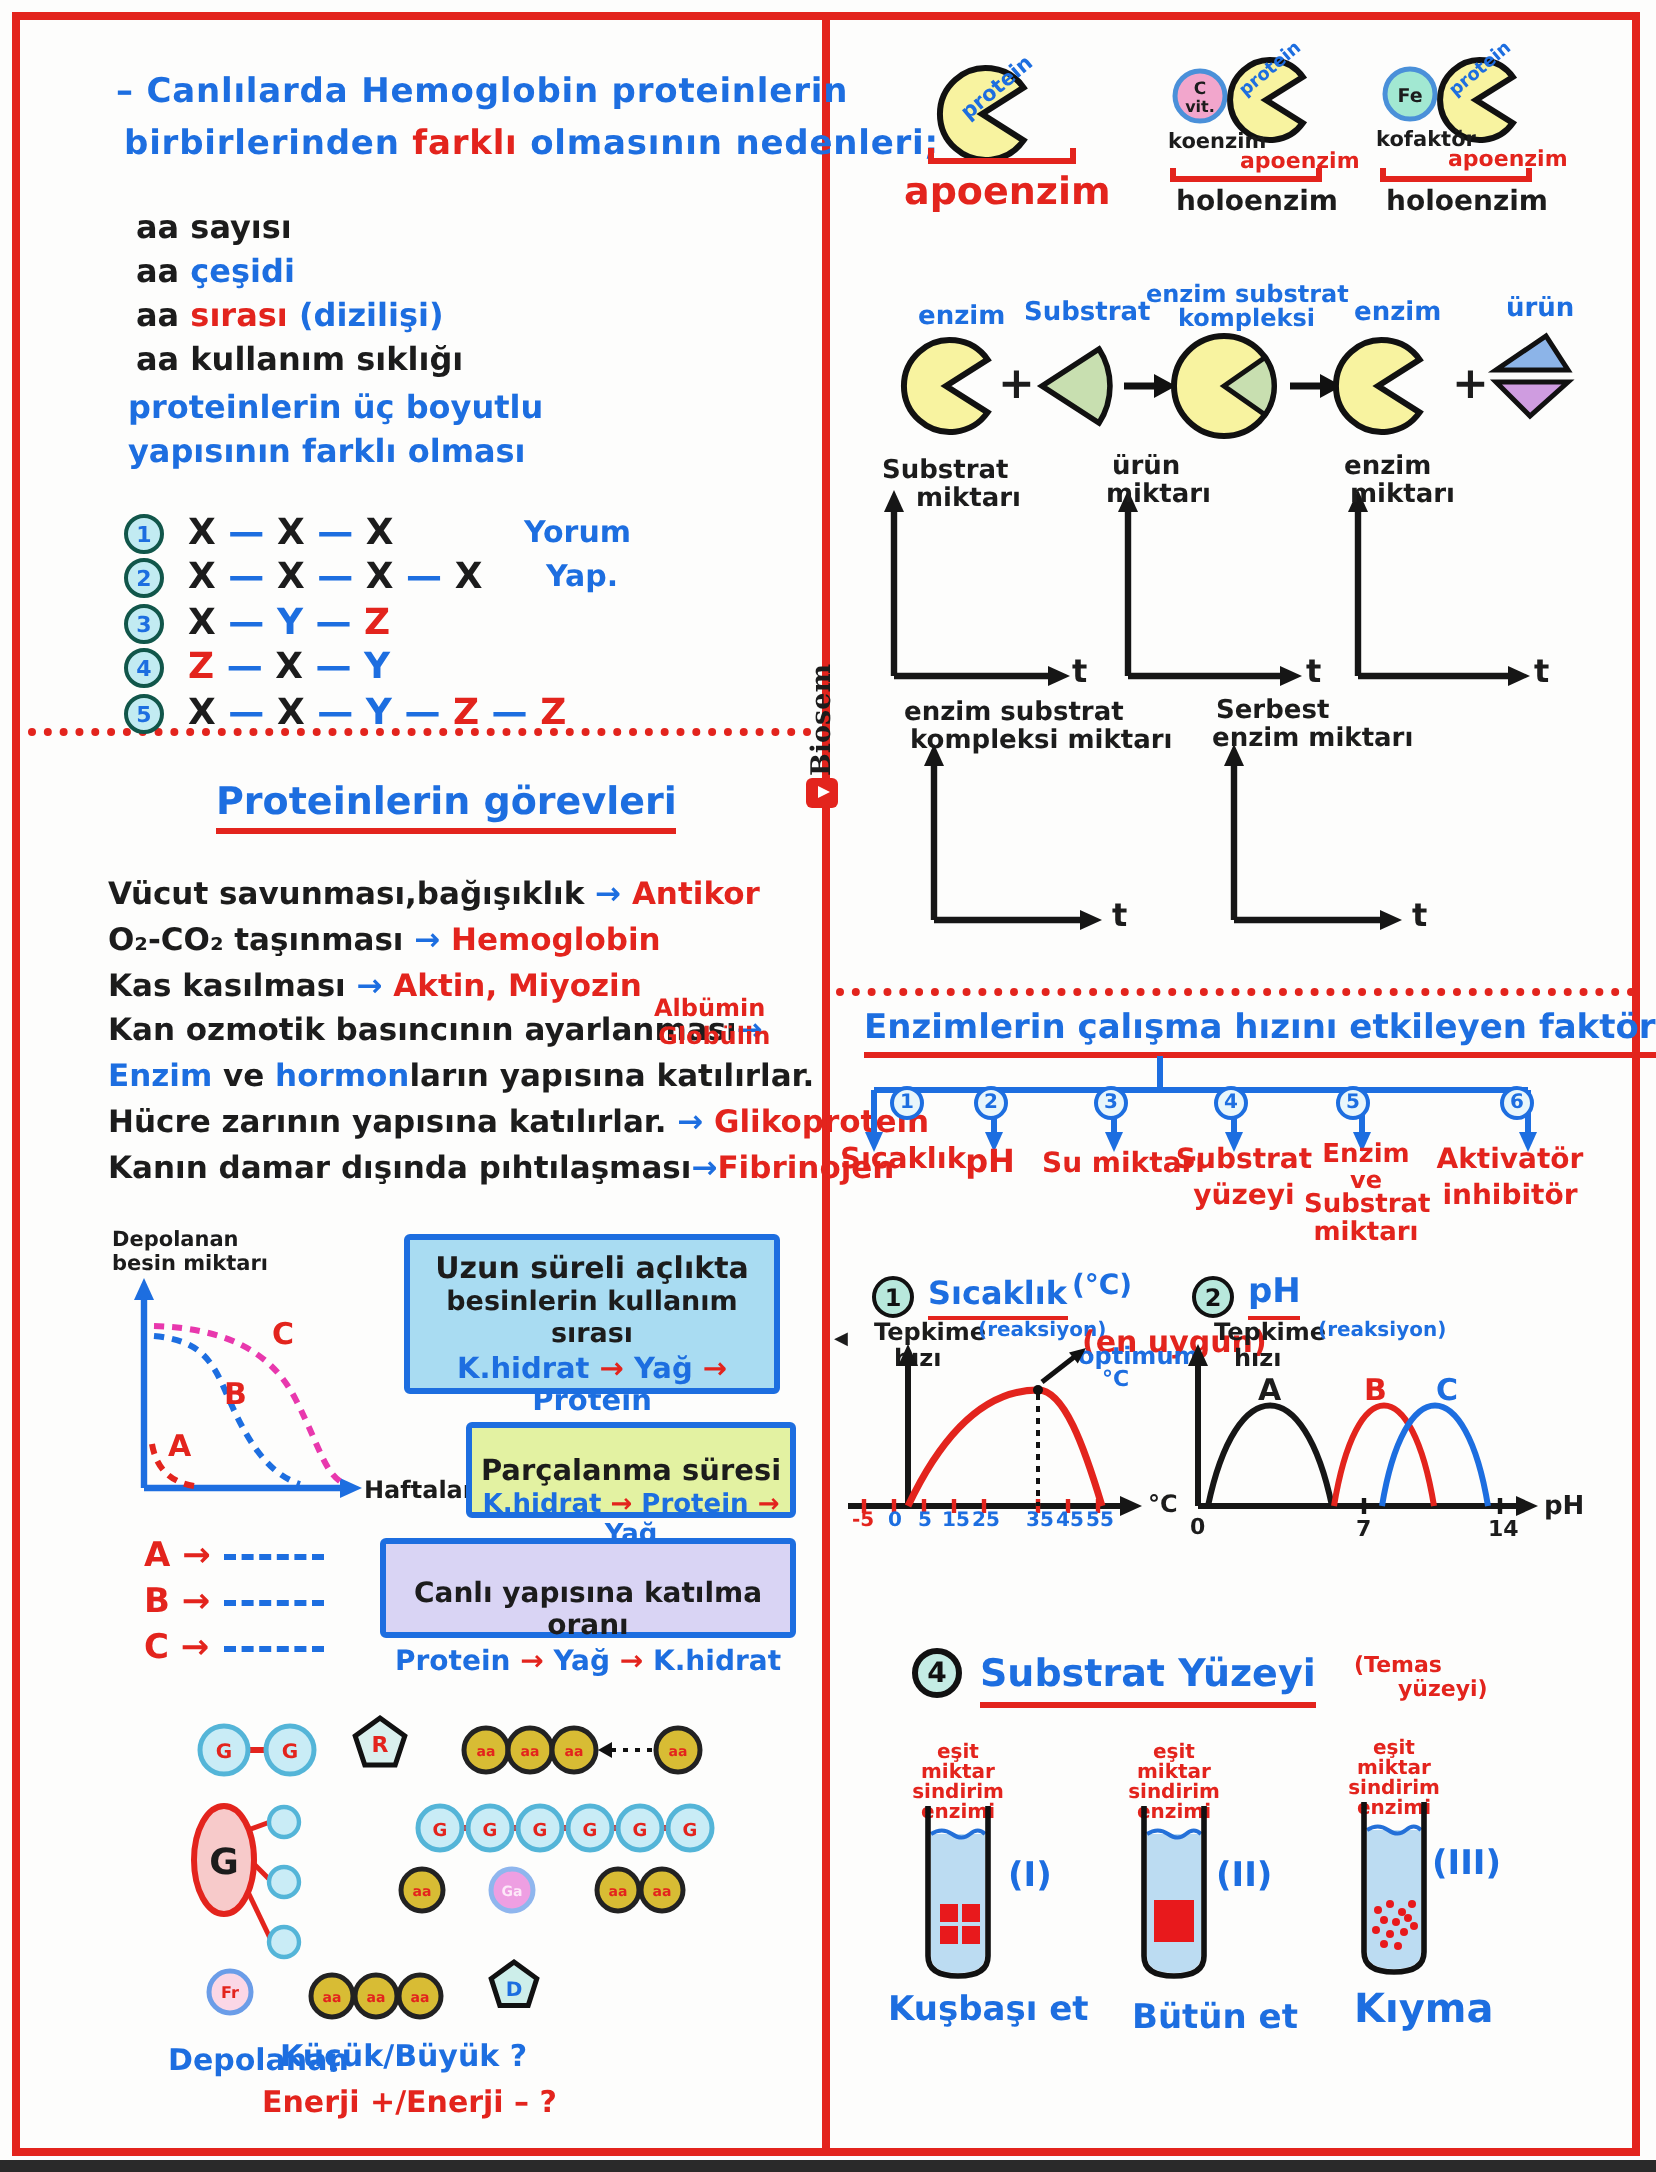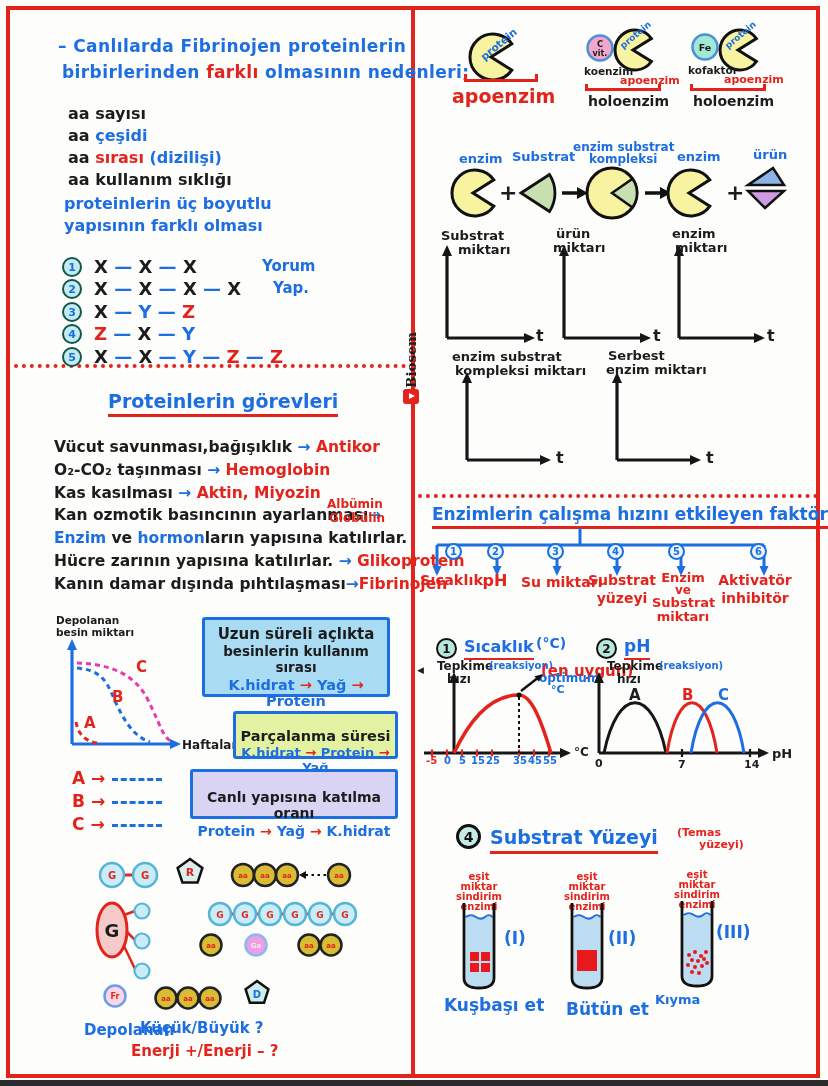--- a/index.html
+++ b/index.html
@@ -18,21 +18,21 @@
 </style>
 </head>
 <body>
 
 <div class="abs" style="left:6px;top:6px;width:814px;height:1072px;border:4px solid #e3241d"></div>
 <div class="abs" style="left:411px;top:6px;width:4px;height:1072px;background:#e3241d"></div>
 <div class="abs" style="left:0;top:1080px;width:828px;height:6px;background:#2a2a2a"></div>
 <div class="dashline" style="left:14px;top:364px;width:392px"></div>
 <div class="dashline" style="left:418px;top:494px;width:400px"></div>
 
-<div class="abs" style="left:58px;top:36px;font-size:17px;letter-spacing:.4px"><span class="c-blue">– Canlılarda Fibrinojen proteinlerin</span></div>
+<div class="abs" style="left:58px;top:36px;font-size:17px;letter-spacing:.4px"><span class="c-blue">– Canlılarda Hemoglobin proteinlerin</span></div>
 <div class="abs" style="left:62px;top:62px;font-size:17px;letter-spacing:.4px"><span class="c-blue">birbirlerinden </span><span class="c-red">farklı</span><span class="c-blue"> olmasının nedenleri;</span></div>
 
 <div class="abs" style="left:68px;top:104px;font-size:16px"><span class="c-black">aa  sayısı</span></div>
 <div class="abs" style="left:68px;top:126px;font-size:16px"><span class="c-black">aa  </span><span class="c-blue">çeşidi</span></div>
 <div class="abs" style="left:68px;top:148px;font-size:16px"><span class="c-black">aa  </span><span class="c-red">sırası </span><span class="c-blue">(dizilişi)</span></div>
 <div class="abs" style="left:68px;top:170px;font-size:16px"><span class="c-black">aa  kullanım sıklığı</span></div>
 <div class="abs c-blue" style="left:64px;top:194px;font-size:16px">proteinlerin üç boyutlu</div>
 <div class="abs c-blue" style="left:64px;top:216px;font-size:16px">yapısının farklı olması</div>
 
 <div class="circ" style="left:62px;top:257px;width:20px;height:20px;border:2px solid #11564a;background:#c2ebf2;color:#1d6ee0;font-size:11px">1</div>
@@ -407,13 +407,13 @@
       <circle cx="267" cy="103" r="2"></circle>
       <circle cx="252" cy="112" r="2"></circle>
     <circle cx="259" cy="113" r="2"></circle>
   </g>
 </svg>
 <div class="abs c-blue" style="left:504px;top:928px;font-size:17px">(I)</div>
 <div class="abs c-blue" style="left:608px;top:928px;font-size:17px">(II)</div>
 <div class="abs c-blue" style="left:716px;top:922px;font-size:17px">(III)</div>
 <div class="abs c-blue" style="left:444px;top:995px;font-size:17px">Kuşbaşı et</div>
 <div class="abs c-blue" style="left:566px;top:999px;font-size:17px">Bütün et</div>
-<div class="abs c-blue" style="left:655px;top:992px;font-size:13px">Kıyma</div>
+<div class="abs c-blue" style="left:677px;top:992px;font-size:20px">Kıyma</div>
 
 </body></html>

